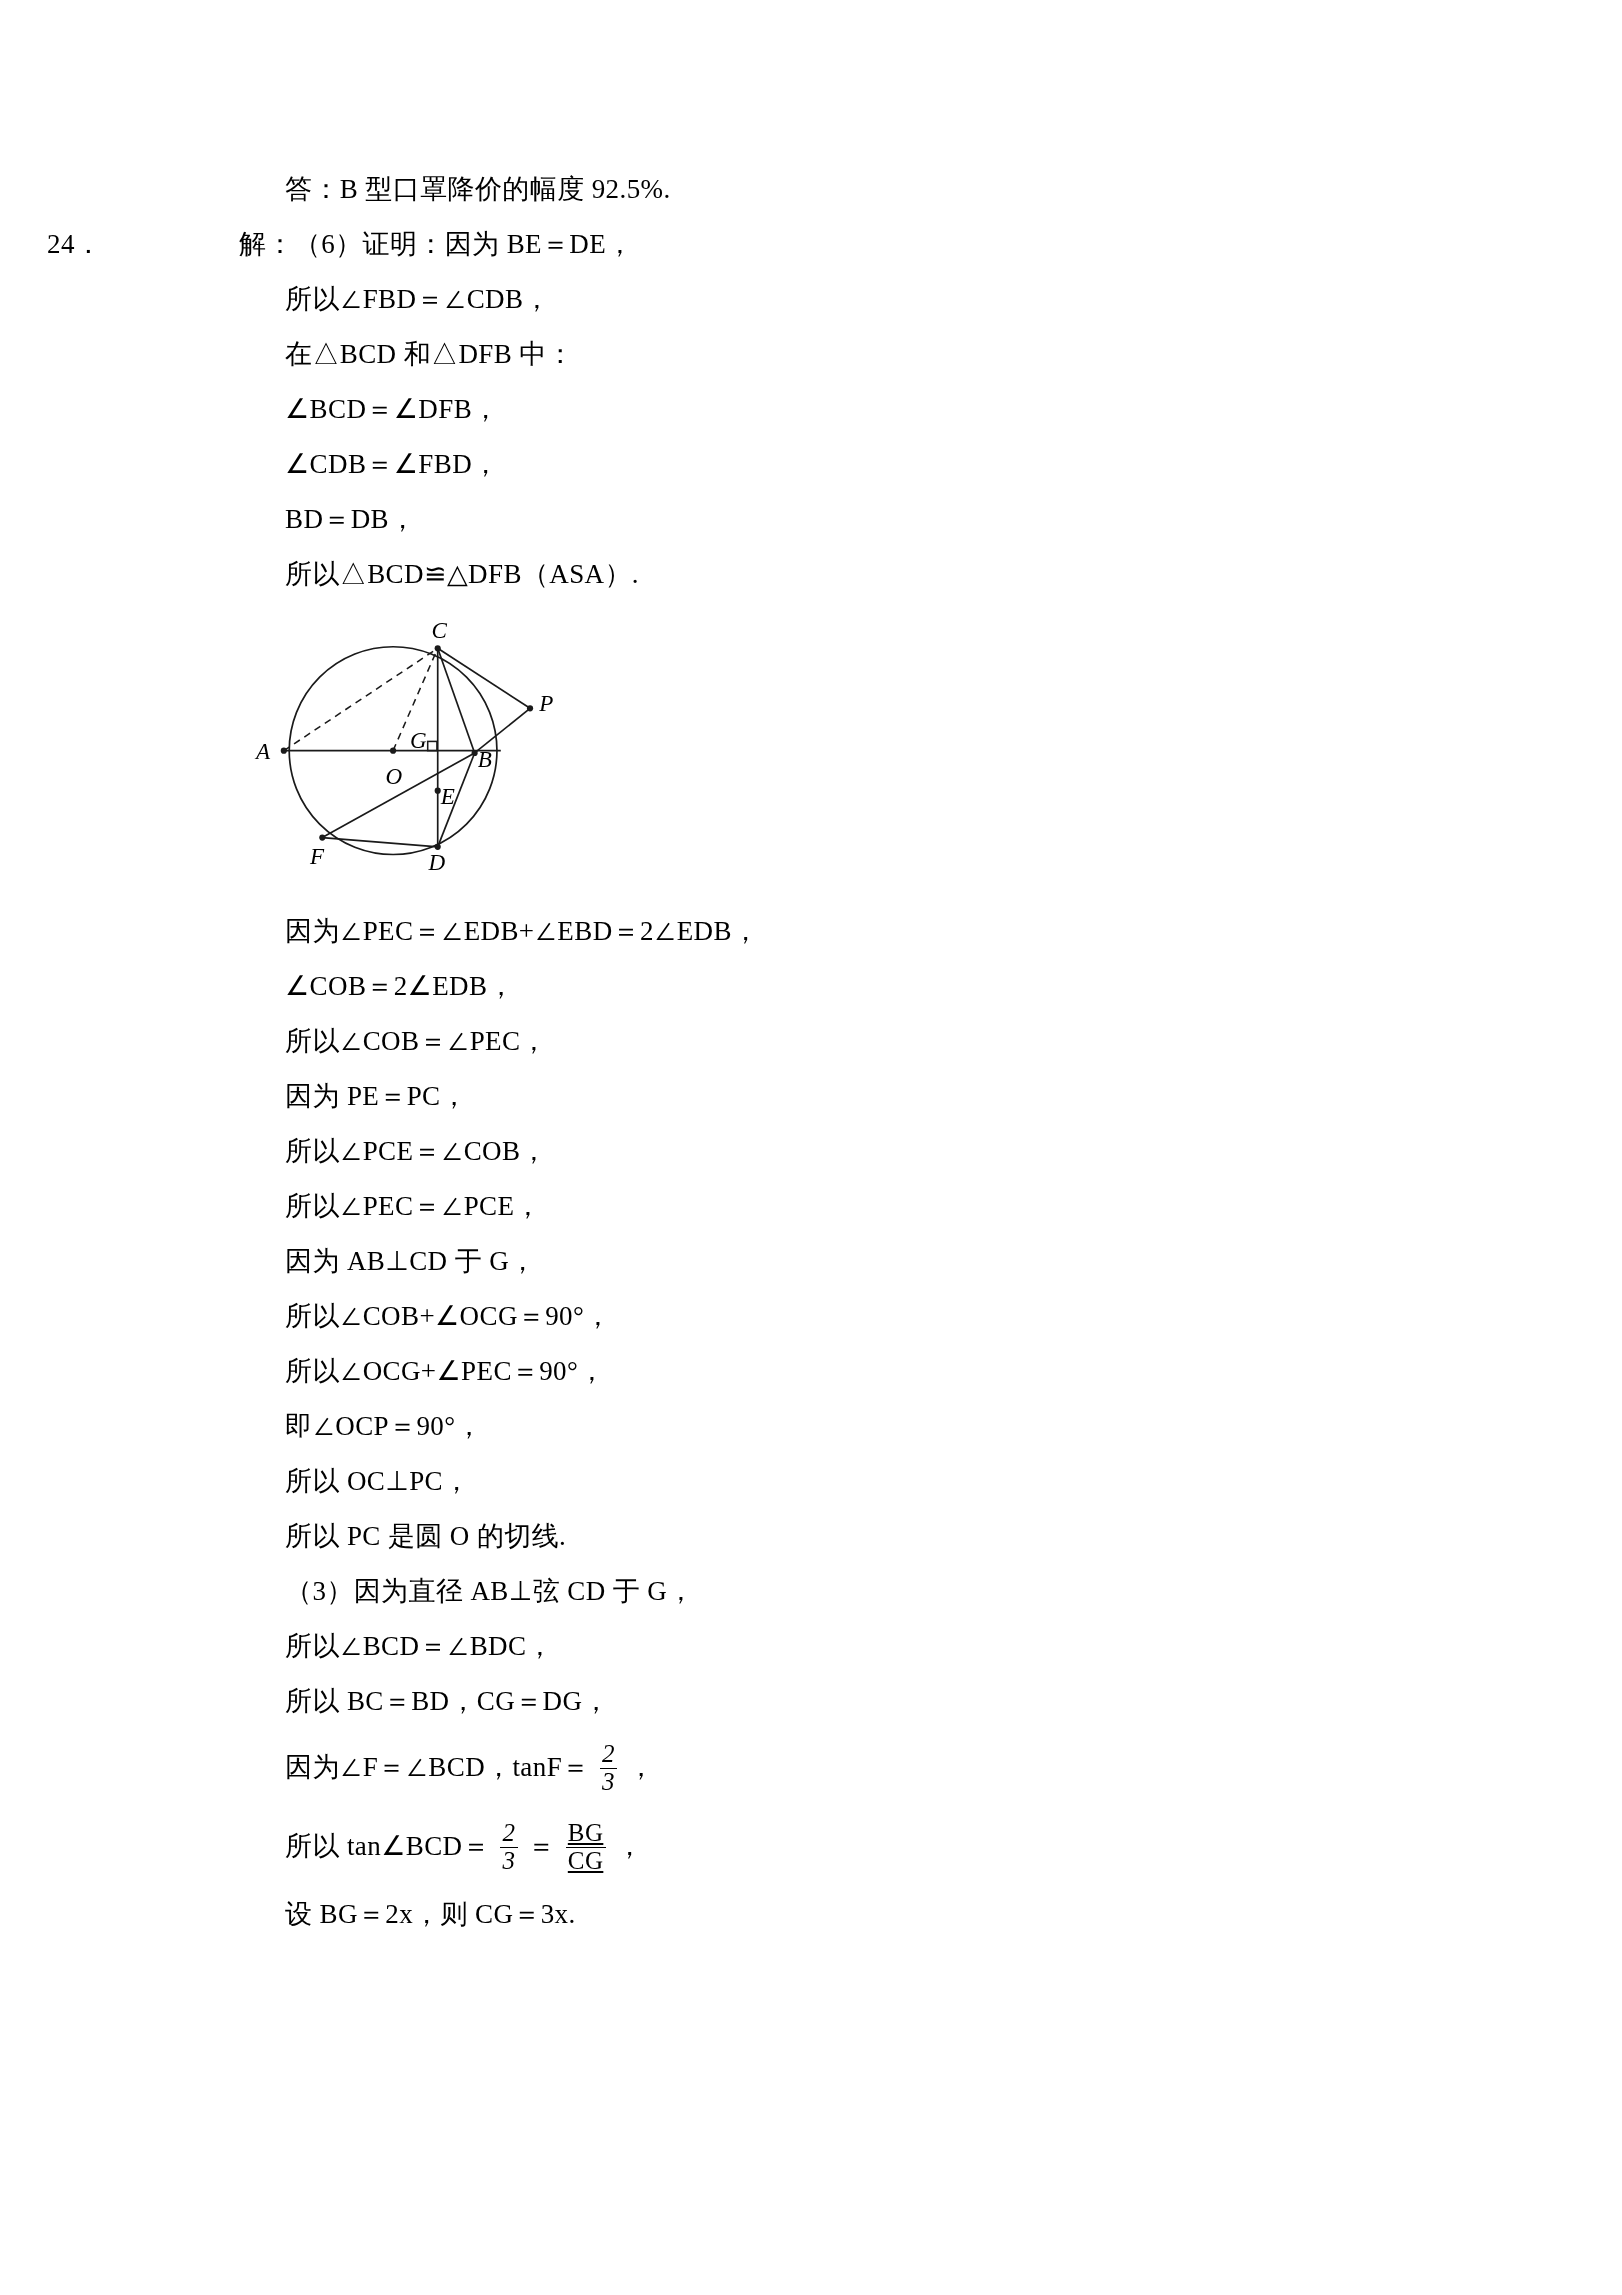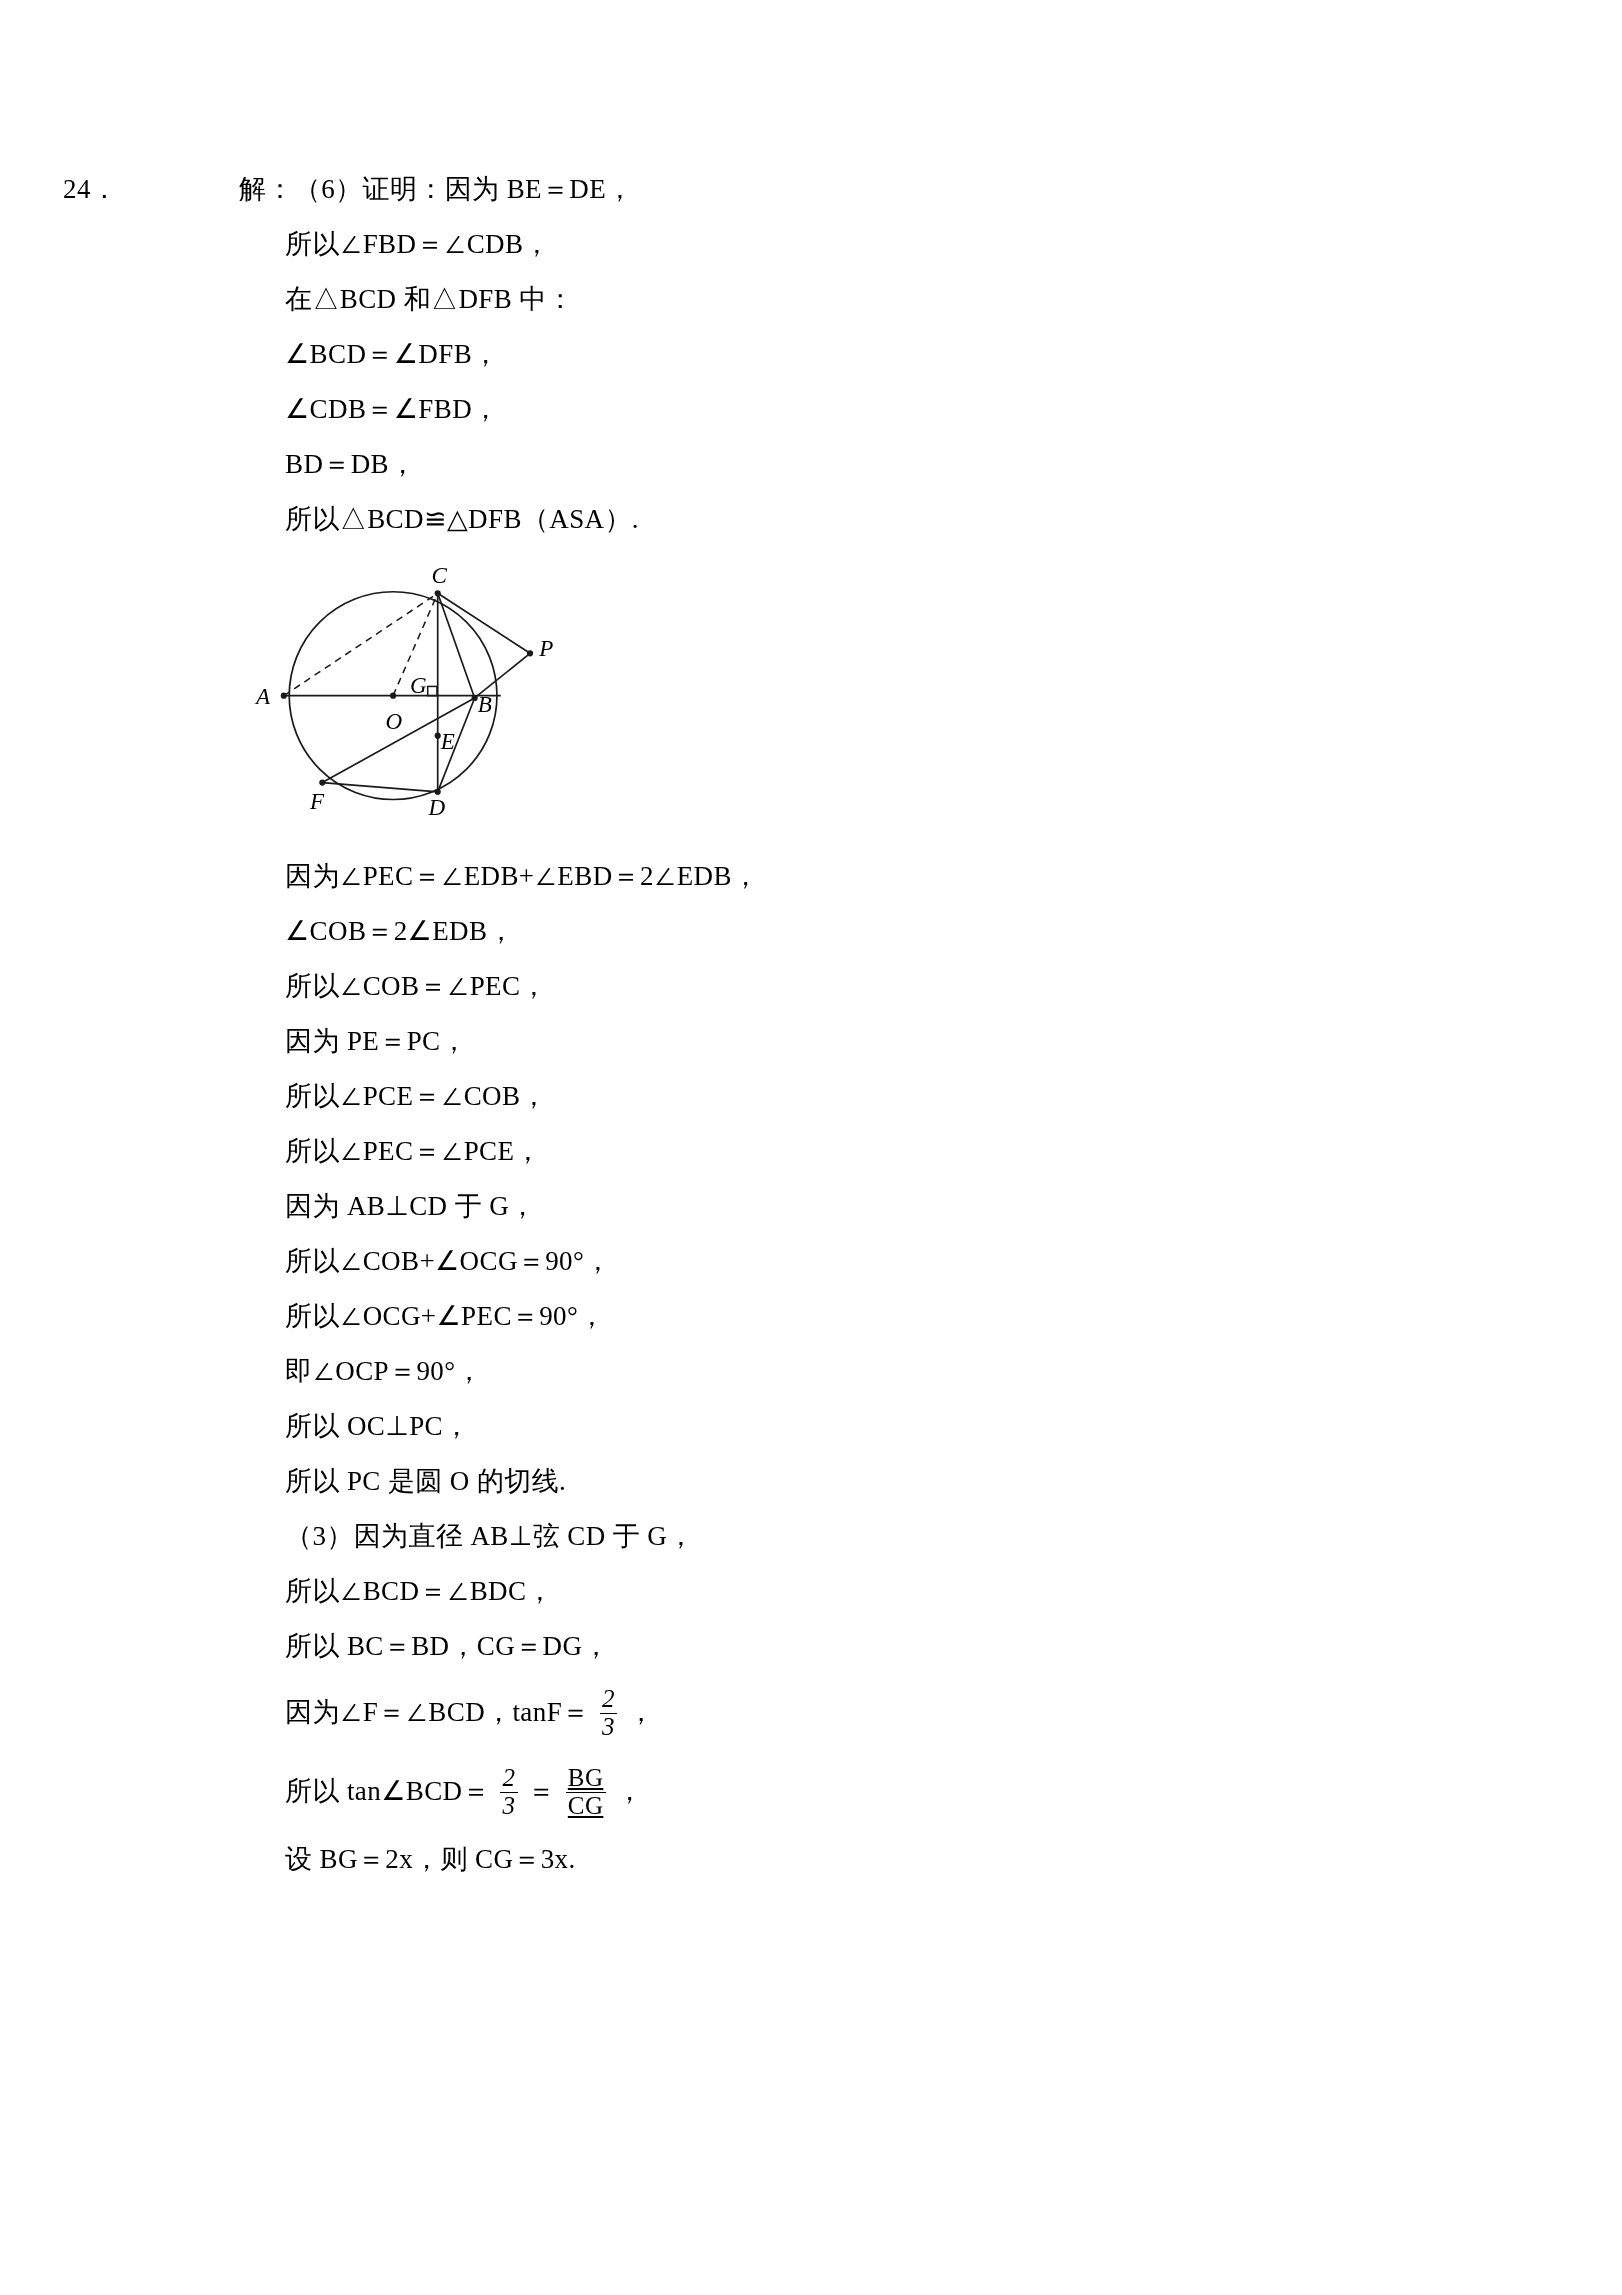--- a/index.html
+++ b/index.html
@@ -43,35 +43,35 @@
   .fraction .den { display:block; border-top:1.5px solid #000; padding:0 2.3px; font-size:25px; }
   .fraction.up { font-style:normal;text-decoration:underline; }
   .q24row { position:relative; }
   .q24label {
     position:absolute;
     left:-192px;
     top:0;
     width:185px;
     text-align:left;
     font-size:27px;
-    margin-left:16px;
   }
   .figwrap {
     position:relative;
     margin:14px 0 10.8px 0;
     height:277px;
   }
   svg { display:block; }
 </style>
 </head>
 <body>
 
 <div class="page">
   <div class="content">
 
+    <div class="line ind1">答：B 型口罩降价的幅度 92.5%.</div>
 
     <div class="line q24row">
       <span class="q24label">24．</span>
       <span>解：（6）证明：因为 BE＝DE，</span>
     </div>
 
     <div class="line ind1">
       <span>所以∠FBD＝∠CDB，</span>
     </div>
     <div class="line ind1">

